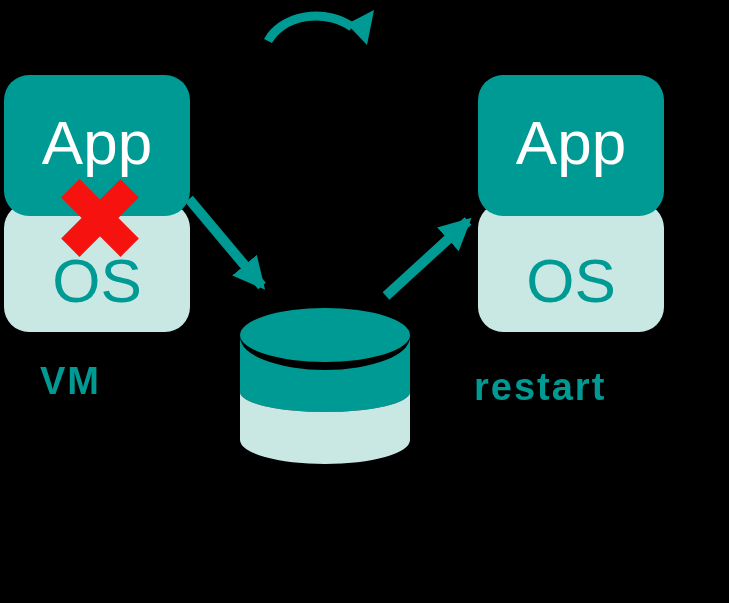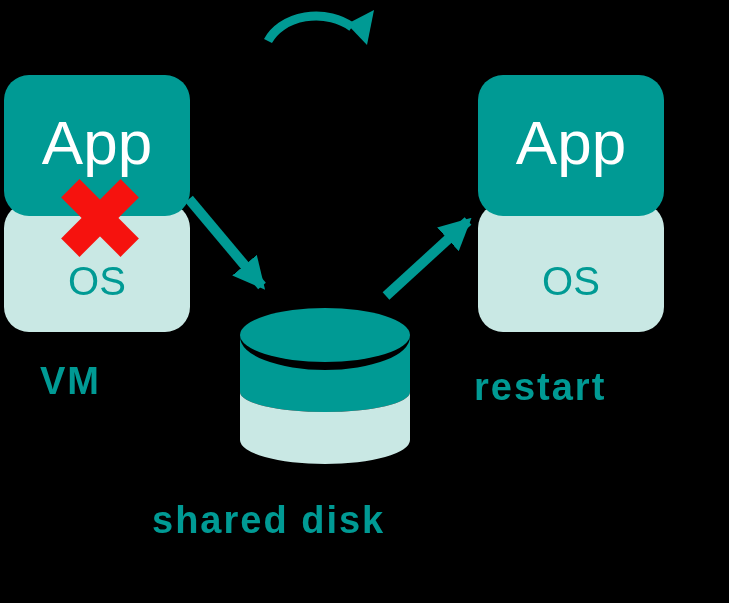--- a/index.html
+++ b/index.html
@@ -23,21 +23,21 @@
     display:flex;align-items:center;justify-content:center;
     box-sizing:border-box;padding-top:27px;
   }
   .vm-box .app-section{
     position:absolute;left:0;top:0;width:186px;height:141px;
     background:var(--teal);border-radius:25px;
     display:flex;align-items:center;justify-content:center;
     box-sizing:border-box;padding-bottom:6px;
   }
   .app-text{color:var(--white);font-size:62px;line-height:1;}
-  .os-text{color:var(--teal);font-size:40px;line-height:1;}
+  .os-text{color:var(--teal);font-size:62px;line-height:1;}
 
   .caption{
     position:absolute;z-index:4;
     color:var(--teal);font-weight:bold;font-size:38px;line-height:1;
     letter-spacing:2px;white-space:nowrap;
   }
   .caption-vm{left:40px;top:362px;}
   .caption-restart{left:474px;top:368px;}
   .caption-disk{left:152px;top:501px;}
 </style>
@@ -87,15 +87,14 @@
     <div class="os-section">
       <span class="os-text">OS</span>
     </div>
     <div class="app-section">
       <span class="app-text">App</span>
     </div>
   </div>
 
   <div class="caption caption-vm">VM</div>
   <div class="caption caption-restart">restart</div>
-  <div class="caption caption-disk">shared disk</div>
 
 </div>
 
 </body></html>

